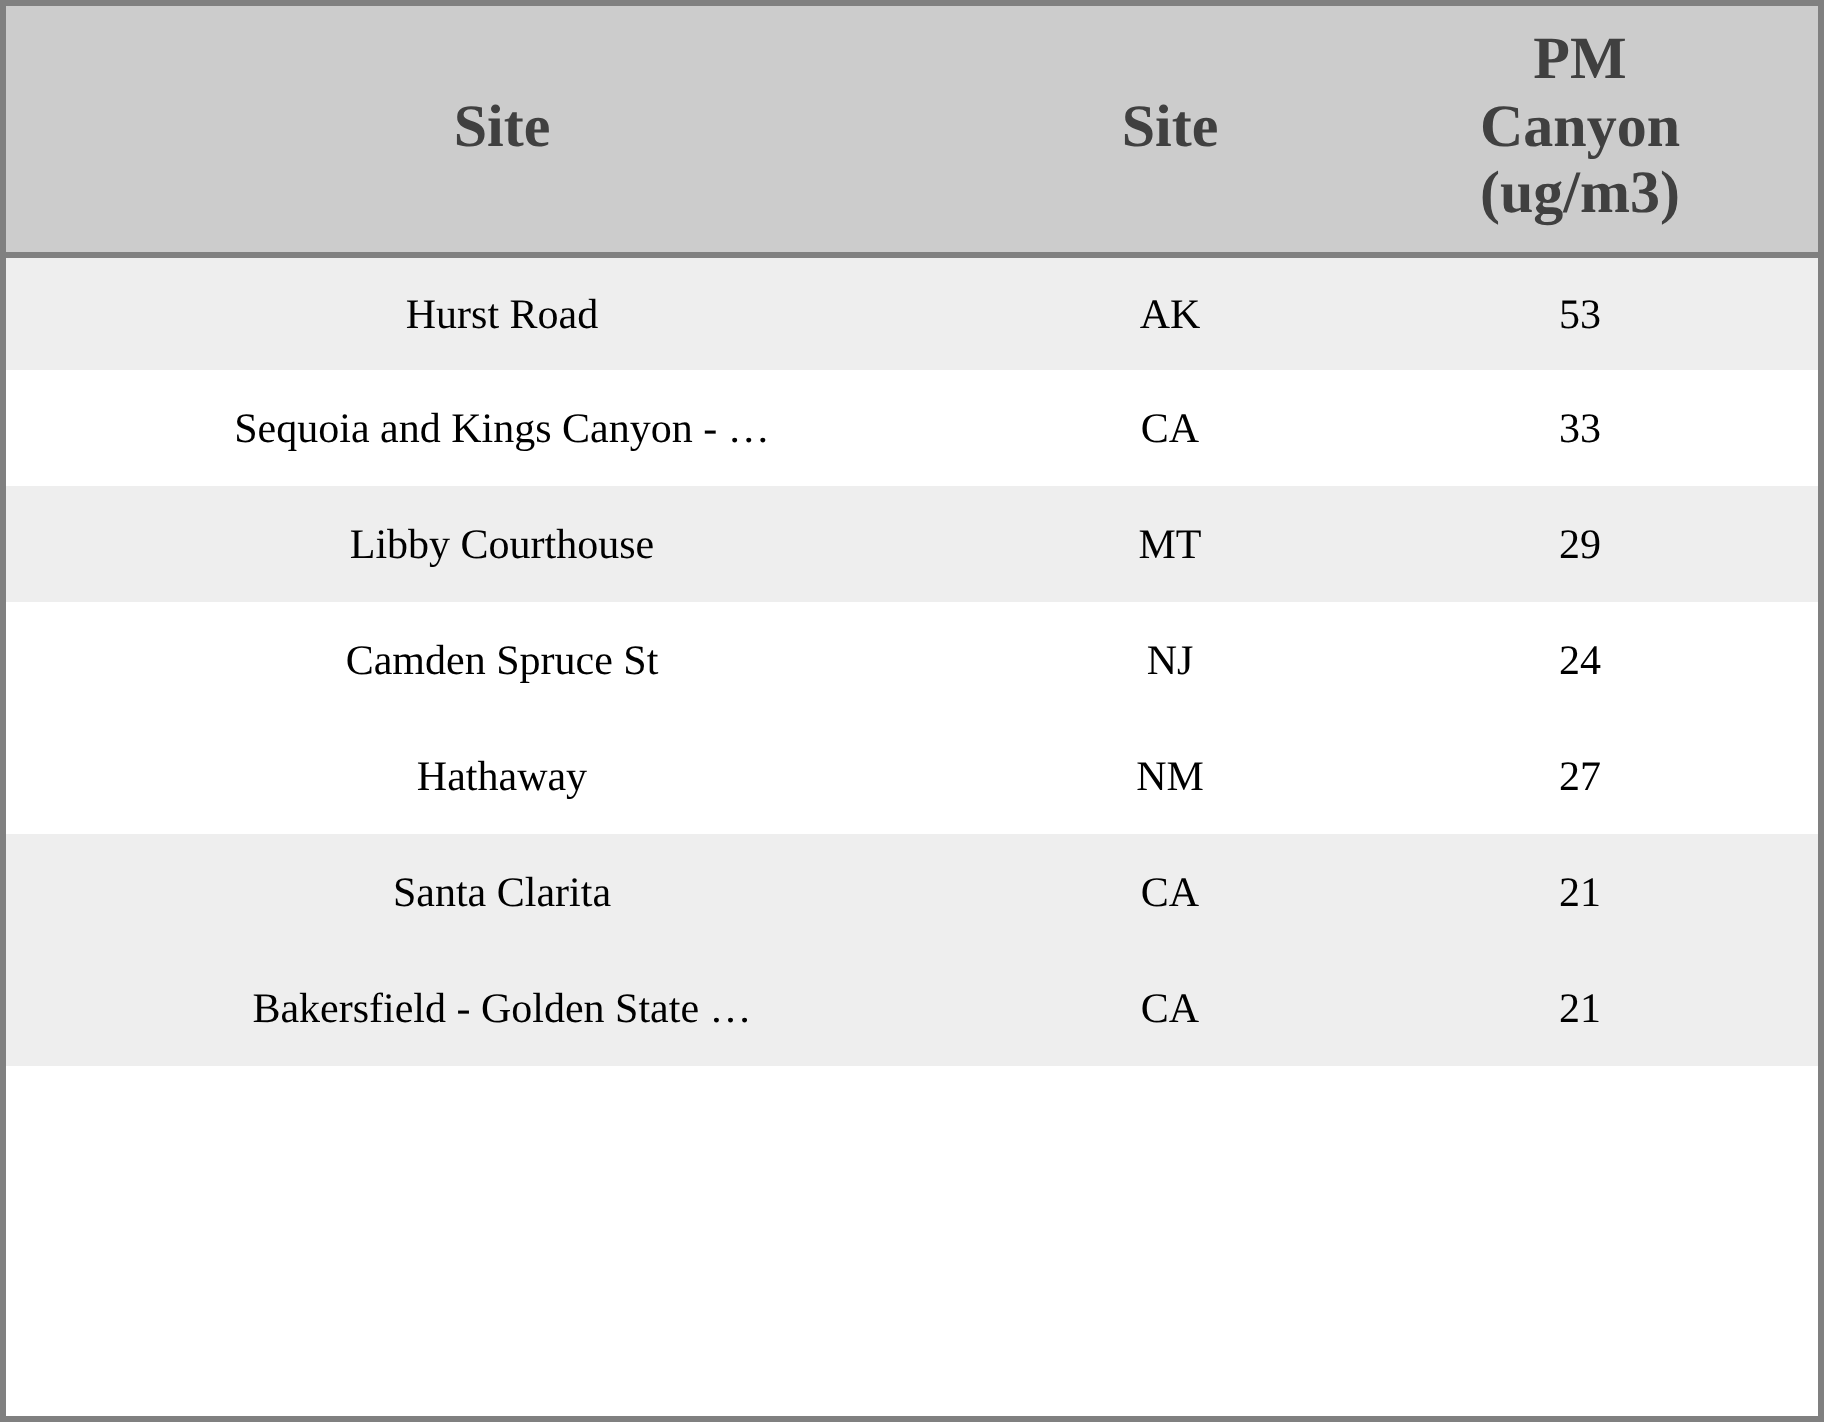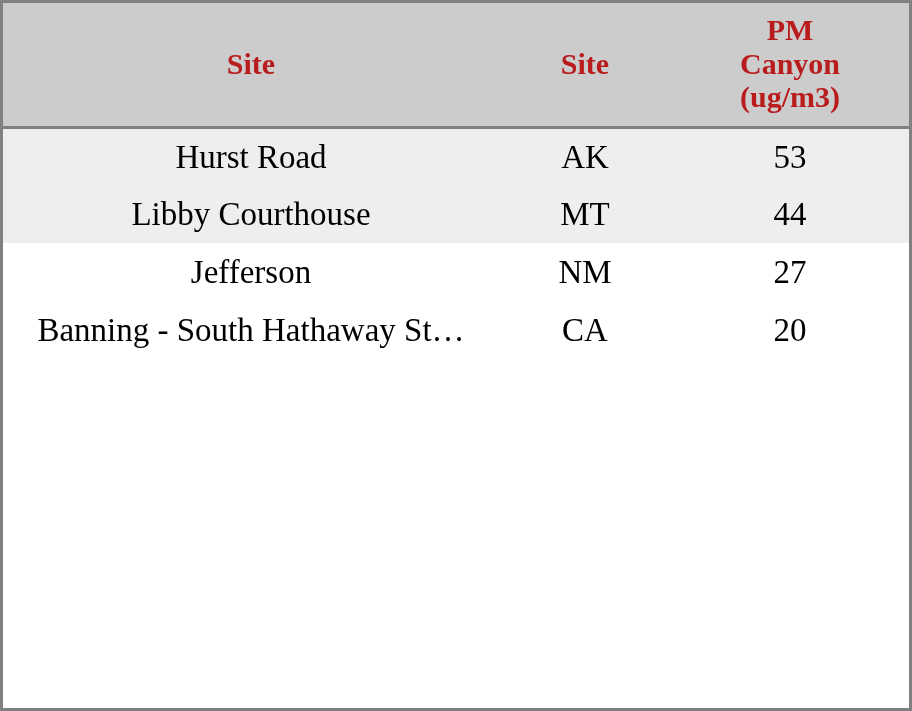--- a/index.html
+++ b/index.html
@@ -23,37 +23,37 @@
     border: 3px solid #808080;
     background: #ffffff;
   }
   table {
     border-collapse: collapse;
     width: 100%;
     table-layout: fixed;
   }
   thead th {
     background: #cccccc;
-    color: #b91c1c;
+    color: #404040;
     font-weight: bold;
     font-size: 30px;
     line-height: 1.12;
     text-align: center;
     vertical-align: middle;
     padding: 10px 6px 12px 6px;
     border-bottom: 3px solid #808080;
     height: 120px;
     box-sizing: border-box;
   }
   col.c-site { width: 496px; }
   col.c-state { width: 172px; }
   col.c-value { width: 238px; }
 
   tbody td {
-    font-size: 33px;
+    font-size: 21px;
     color: #000000;
     text-align: center;
     vertical-align: middle;
     height: 58px;
     padding: 0 6px;
     white-space: nowrap;
     overflow: hidden;
     text-overflow: ellipsis;
     box-sizing: border-box;
   }
@@ -84,30 +84,45 @@
           <div>(ug/m3)</div>
         </th>
       </tr>
     </thead>
     <tbody id="table-body">
         <tr class="odd">
           <td>Hurst Road</td>
           <td>AK</td>
           <td>53</td>
         </tr>
+        <tr class="even">
+          <td>Sequoia and Kings Canyon - …</td>
+          <td>CA</td>
+          <td>33</td>
+        </tr>
         <tr class="odd">
           <td>Libby Courthouse</td>
           <td>MT</td>
-          <td>44</td>
+          <td>29</td>
         </tr>
         <tr class="even">
-          <td>Jefferson</td>
+          <td>Camden Spruce St</td>
+          <td>NJ</td>
+          <td>24</td>
+        </tr>
+        <tr class="even">
+          <td>Hathaway</td>
           <td>NM</td>
           <td>27</td>
         </tr>
-        <tr class="even">
-          <td>Banning - South Hathaway St…</td>
+        <tr class="odd">
+          <td>Santa Clarita</td>
           <td>CA</td>
-          <td>20</td>
+          <td>21</td>
+        </tr>
+        <tr class="odd">
+          <td>Bakersfield - Golden State …</td>
+          <td>CA</td>
+          <td>21</td>
         </tr>
       </tbody>
   </table>
 </div>
 
 </body></html>

